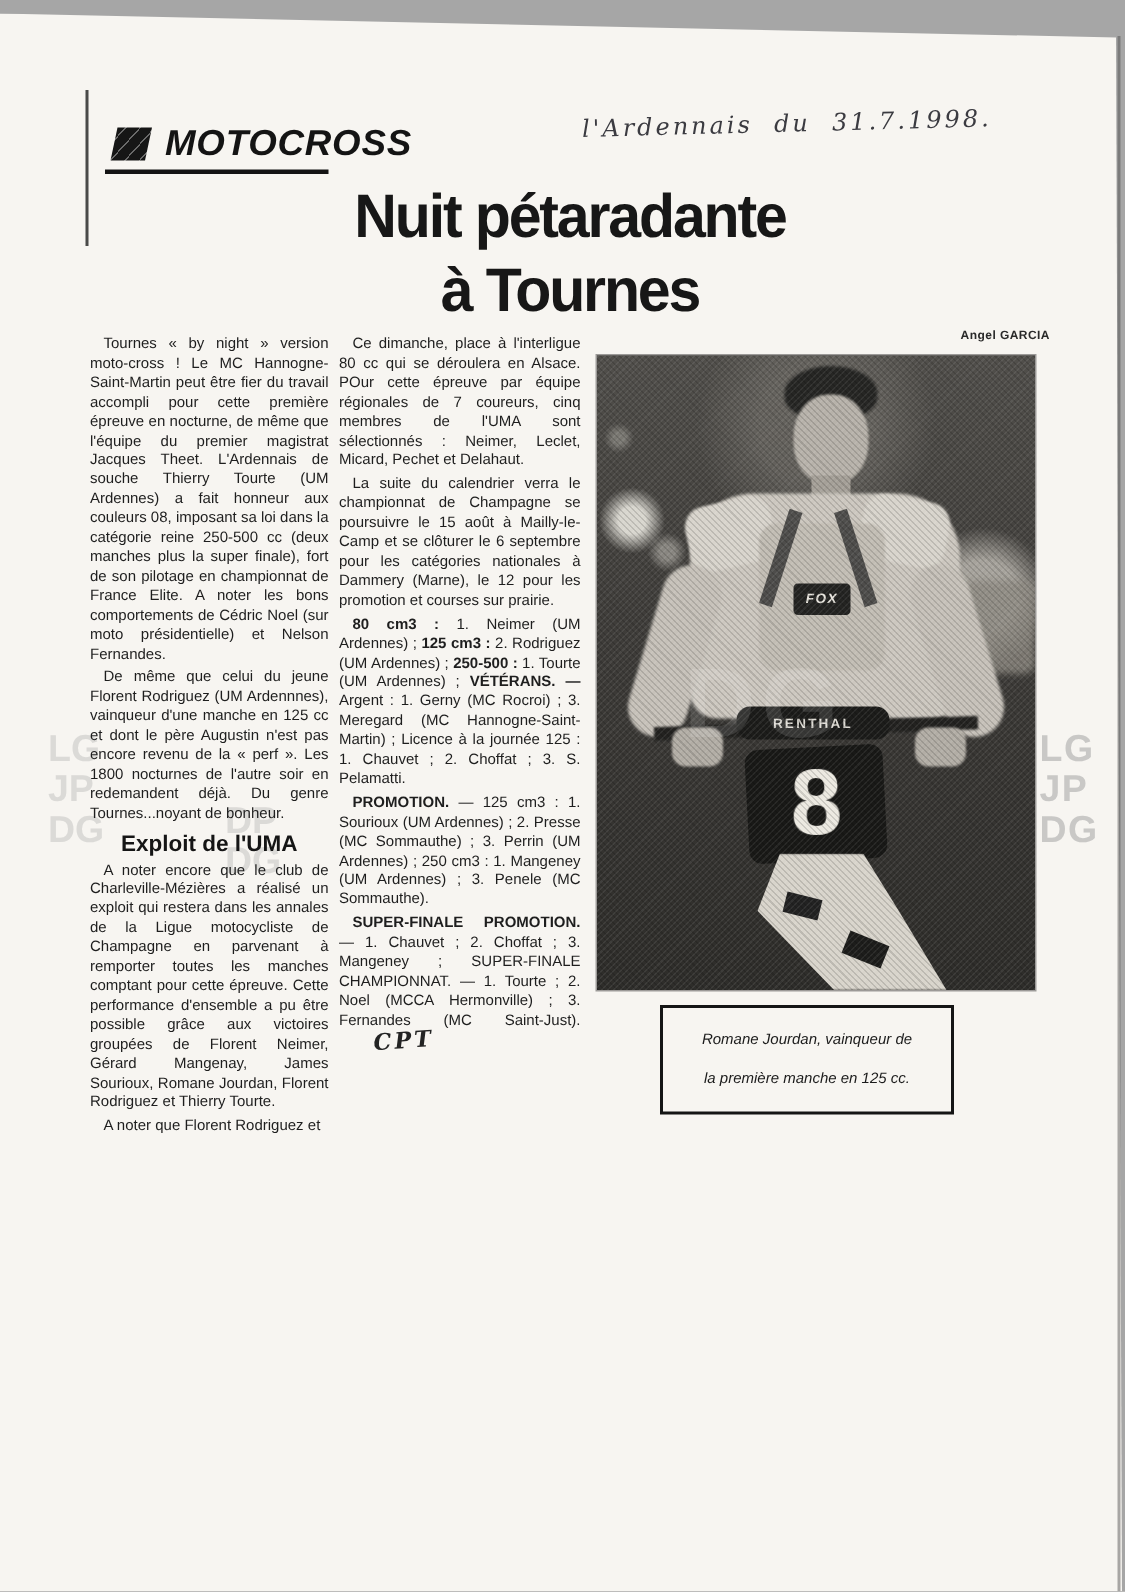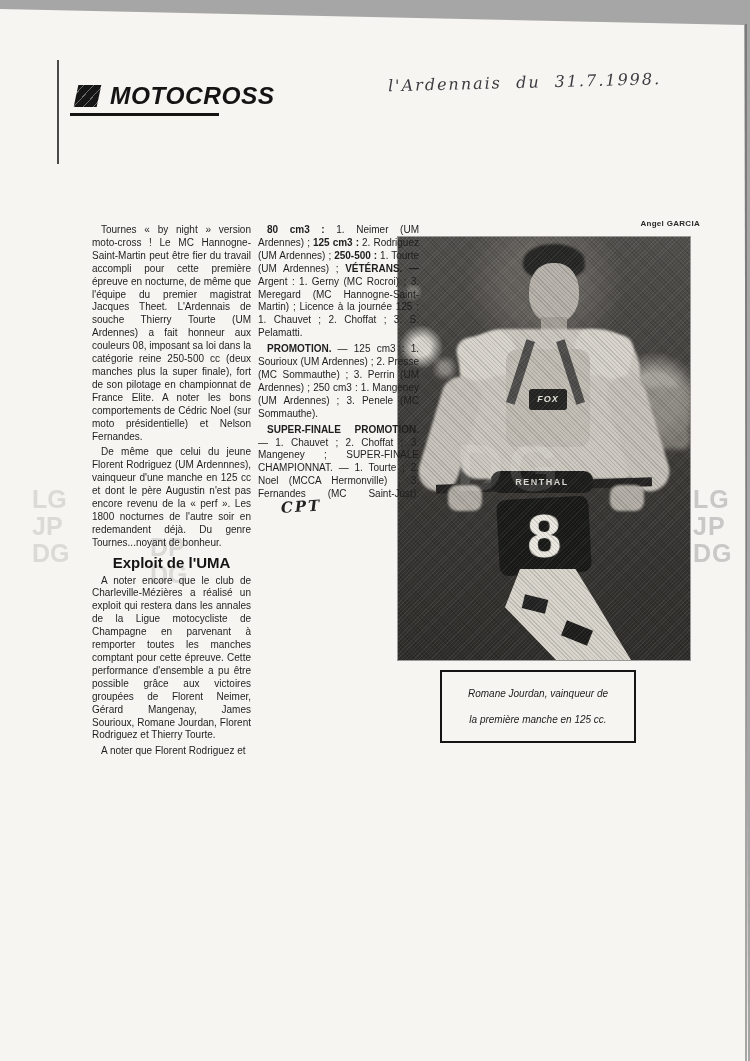--- a/index.html
+++ b/index.html
@@ -26,21 +26,21 @@
   .hand-mark{display:inline-block;margin-left:14px;font-family:"DejaVu Serif",serif;font-style:italic;
      font-weight:bold;font-size:15px;letter-spacing:2px;color:#232323;transform:rotate(-4deg);}
 
   
   .headline{position:absolute;left:165px;top:120px;width:430px;text-align:center;color:#171717;
      font-weight:bold;font-size:41px;line-height:49px;letter-spacing:-1.5px;}
   .headline div{transform:scaleX(.96);}
 
   
   .col{position:absolute;top:224px;color:var(--ink);font-size:10px;line-height:12.9px;
-     text-align:justify;z-index:2;margin-left:32px;}
+     text-align:justify;z-index:2;}
   .col1{left:60px;width:159px;}
   .col2{left:226px;width:161px;}
   .col p{text-indent:9px;margin-bottom:3px;}
   .col .b{font-weight:bold;}
   .col .i{}
   .subhead{font-size:15px;font-weight:bold;text-align:center;margin:7px 0 5px 0;color:#151515;}
 
   
   .photo{position:absolute;left:398px;top:237px;width:292px;height:423px;overflow:hidden;
      box-shadow:0 0 0 1px rgba(45,45,45,.45);background:#3c3a37;}
@@ -112,30 +112,36 @@
   <div class="paper"></div>
   <div class="scan-edge-right"></div>
   <div class="left-rule"></div>
 
   <div class="mast-icon"></div>
   <div class="mast-label">MOTOCROSS</div>
   <div class="mast-rule"></div>
 
   <div class="hand hand-date">l'Ardennais du 31.7.1998.</div>
 
+  <div class="headline">
+    <div>Nuit pétaradante</div>
+    <div>à Tournes</div>
+  </div>
 
   <div class="col col1">
     <p><span>Tournes « by night » version moto-cross ! Le MC Hannogne-Saint-Martin peut être fier du travail accompli pour cette première épreuve en nocturne, de même que l'équipe du premier magistrat Jacques Theet. L'Ardennais de souche Thierry Tourte (UM Ardennes) a fait honneur aux couleurs 08, imposant sa loi dans la catégorie reine 250-500 cc (deux manches plus la super finale), fort de son pilotage en championnat de France Elite. A noter les bons comportements de Cédric Noel (sur moto présidentielle) et Nelson Fernandes.</span></p>
     <p><span>De même que celui du jeune Florent Rodriguez (UM Ardennnes), vainqueur d'une manche en 125 cc et dont le père Augustin n'est pas encore revenu de la « perf ». Les 1800 nocturnes de l'autre soir en redemandent déjà. Du genre Tournes...noyant de bonheur.</span></p>
     <div class="subhead">Exploit de l'UMA</div>
     <p><span>A noter encore que le club de Charleville-Mézières a réalisé un exploit qui restera dans les annales de la Ligue motocycliste de Champagne en parvenant à remporter toutes les manches comptant pour cette épreuve. Cette performance d'ensemble a pu être possible grâce aux victoires groupées de Florent Neimer, Gérard Mangenay, James Sourioux, Romane Jourdan, Florent Rodriguez et Thierry Tourte.</span></p>
     <p><span>A noter que Florent Rodriguez et</span></p>
   </div>
 
   <div class="col col2">
+    <p><span>Ce dimanche, place à l'interligue 80 cc qui se déroulera en Alsace. POur cette épreuve par équipe régionales de 7 coureurs, cinq membres de l'UMA sont sélectionnés : Neimer, Leclet, Micard, Pechet et Delahaut.</span></p>
+    <p><span>La suite du calendrier verra le championnat de Champagne se poursuivre le 15 août à Mailly-le-Camp et se clôturer le 6 septembre pour les catégories nationales à Dammery (Marne), le 12 pour les promotion et courses sur prairie.</span></p>
     <p><span class="b">80 cm3 : </span><span>1. Neimer (UM Ardennes) ; </span><span class="b">125 cm3 : </span><span>2. Rodriguez (UM Ardennes) ; </span><span class="b">250-500 : </span><span>1. Tourte (UM Ardennes) ; </span><span class="b">VÉTÉRANS. — </span><span>Argent : 1. Gerny (MC Rocroi) ; 3. Meregard (MC Hannogne-Saint-Martin) ; </span><span class="i">Licence à la journée 125 : </span><span>1. Chauvet ; 2. Choffat ; 3. S. Pelamatti.</span></p>
     <p><span class="b">PROMOTION.</span><span> — 125 cm3 : 1. Sourioux (UM Ardennes) ; 2. Presse (MC Sommauthe) ; 3. Perrin (UM Ardennes) ; 250 cm3 : 1. Mangeney (UM Ardennes) ; 3. Penele (MC Sommauthe).</span></p>
     <p><span><span class="b">SUPER-FINALE PROMOTION.</span><span> — 1. Chauvet ; 2. Choffat ; 3. Mangeney ; SUPER-FINALE CHAMPIONNAT. — 1. Tourte ; 2. Noel (MCCA Hermonville) ; 3. Fernandes (MC Saint-Just).</span></span><span class="hand-mark">CPT</span></p>
   </div>
 
   <div class="photo-credit">Angel GARCIA</div>
 
   <div class="photo">
     <div class="ph-bg"></div>
     <div class="ph ph-shelf"></div>

